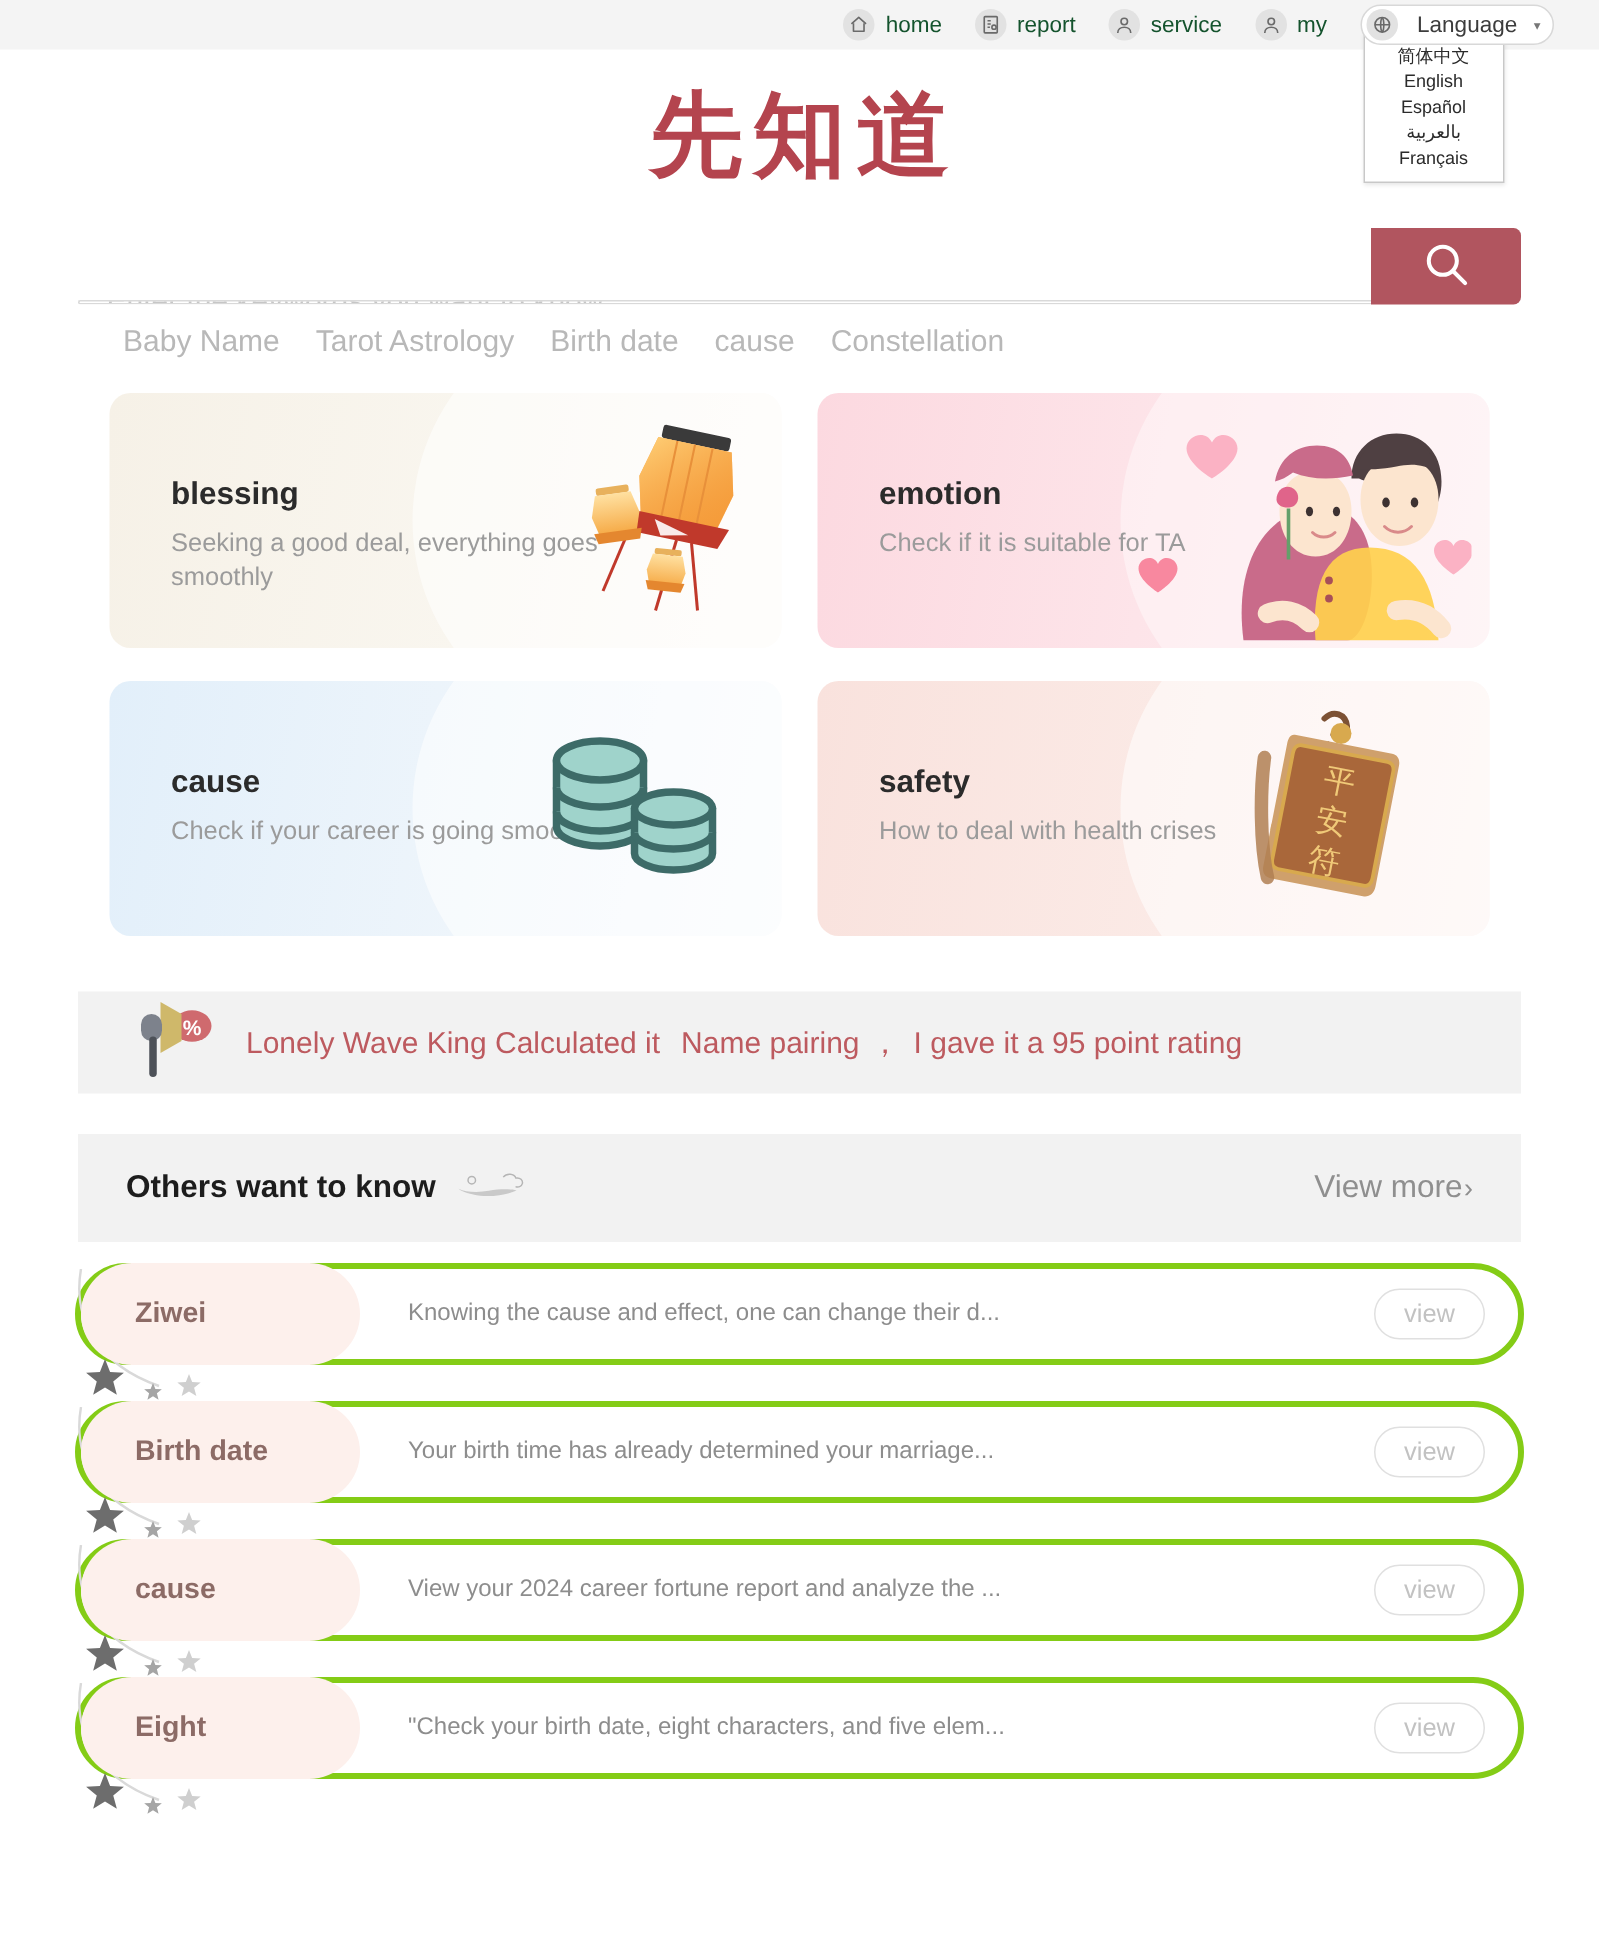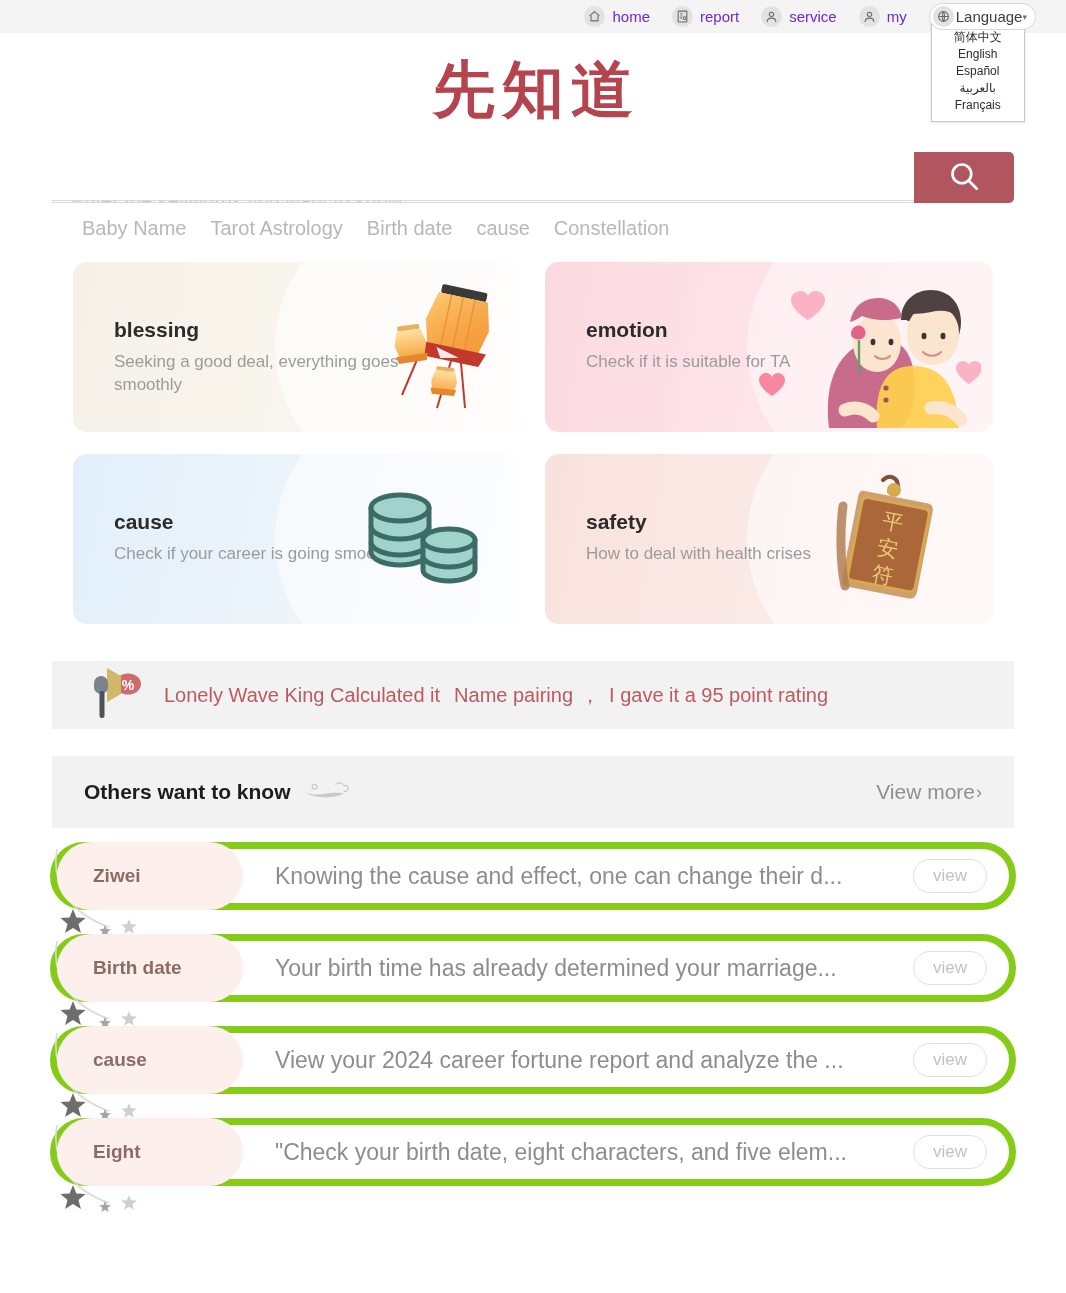--- a/index.html
+++ b/index.html
@@ -21,37 +21,37 @@
     padding-right: 30px;
     gap: 22px;
     position: relative;
     z-index: 40;
   }
   .nav-item {
     display: flex;
     align-items: center;
     gap: 7px;
     font-size: 15px;
-    color: #6d28d9;
+    color: #14532d;
     cursor: pointer;
     line-height: 1;
   }
   .nav-ico {
     width: 21px; height: 21px;
     border-radius: 50%;
     background: #e2e2e2;
     display: flex; align-items: center; justify-content: center;
     color: #6a6a6a;
     flex: none;
   }
   .nav-ico svg { display: block; }
 
   .lang-wrap { position: relative; }
   .lang-btn {
-    display: flex; align-items: center; gap: 2px;
+    display: flex; align-items: center; gap: 13px;
     background: #fff;
     border: 1px solid #d8d8d8;
     border-radius: 14px;
     padding: 2px 8px 2px 3px;
     font-size: 15px;
     color: #3c3c3c;
     cursor: pointer;
     position: relative;
     z-index: 3;
   }
@@ -229,21 +229,21 @@
   }
   .view-more .chev { font-size: 18px; margin-left: 1px; }
 
   
   .list { width: 966px; margin: 14px auto 0; }
   .row {
     position: relative;
     height: 68px;
     margin-bottom: 24px;
     background: #fff;
-    border: 7px solid #84cc16;
+    border: 4px solid #84cc16;
     border-radius: 34px;
     display: flex;
     align-items: center;
     padding-right: 22px;
     overflow: visible;
   }
   .row-deco { position: absolute; left: -2px; top: 0; width: 260px; height: 96px; pointer-events: none; z-index: 1; overflow: visible; }
   .row-tag {
     position: relative; z-index: 2;
     width: 186px; height: 68px;
@@ -251,21 +251,21 @@
     background: #fdf0ec;
     display: flex; align-items: center;
     padding-left: 36px;
     font-size: 19px; font-weight: bold; color: #8c6b66;
     flex: none;
   }
   .row-text {
     position: relative; z-index: 2;
     flex: 1;
     padding-left: 32px;
-    font-size: 23px;
+    font-size: 16px;
     color: #8d8d8d;
     white-space: nowrap;
     overflow: hidden;
     text-overflow: ellipsis;
   }
   .row-btn {
     position: relative; z-index: 2;
     flex: none;
     width: 74px; height: 34px;
     border: 1px solid #e0e0e0;

